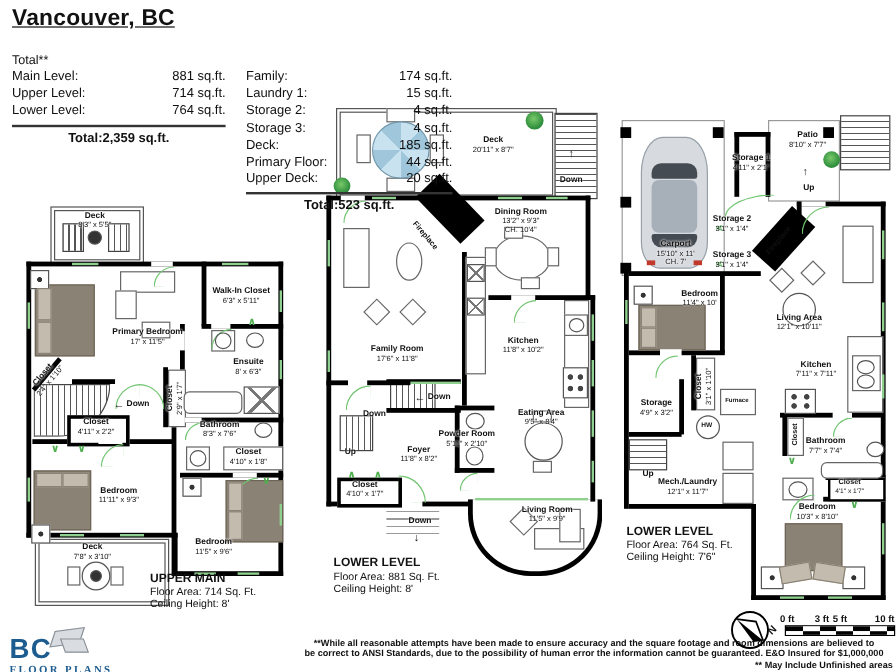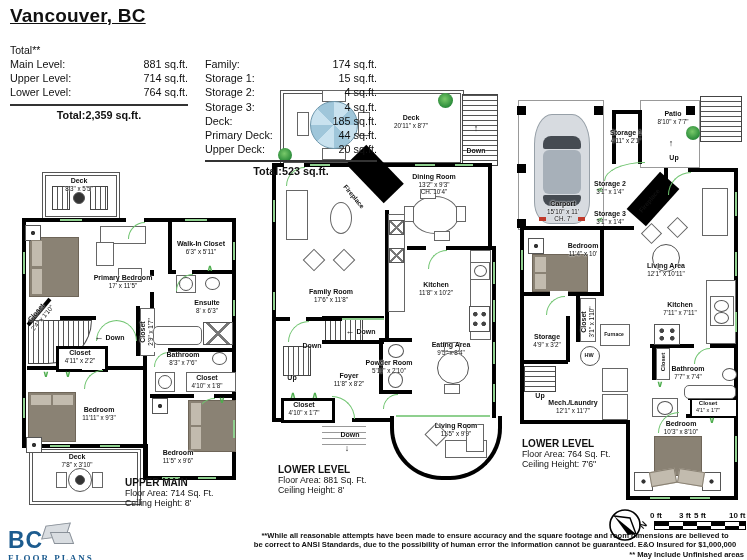--- a/index.html
+++ b/index.html
@@ -83,37 +83,37 @@
         <span>2,359 sq.ft.</span>
       </div>
   </div>
 
   <div class="tbl" style="left:205px;top:57px;width:172px">
     <div class="row">
         <span>Family:</span>
         <span>174 sq.ft.</span>
       </div>
     <div class="row">
-        <span>Storage 1:</span>
+        <span>Laundry 1:</span>
         <span>15 sq.ft.</span>
       </div>
     <div class="row">
         <span>Storage 2:</span>
         <span>4 sq.ft.</span>
       </div>
     <div class="row">
         <span>Storage 3:</span>
         <span>4 sq.ft.</span>
       </div>
     <div class="row">
         <span>Deck:</span>
         <span>185 sq.ft.</span>
       </div>
     <div class="row">
-        <span>Primary Deck:</span>
+        <span>Primary Floor:</span>
         <span>44 sq.ft.</span>
       </div>
     <div class="row">
         <span>Upper Deck:</span>
         <span>20 sq.ft.</span>
       </div>
     <div class="dv"></div>
     <div class="trow">
         <span>Total:</span>
         <span>523 sq.ft.</span>

